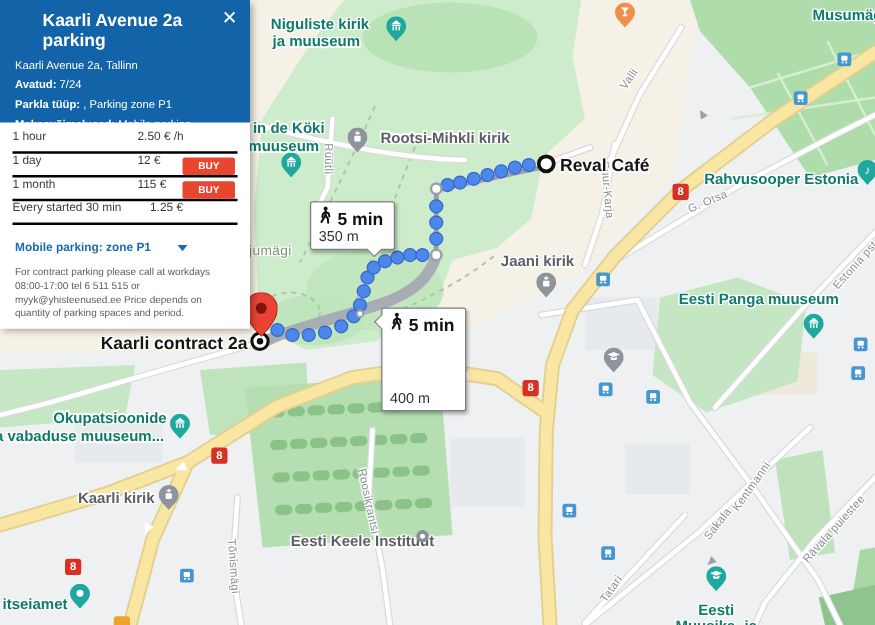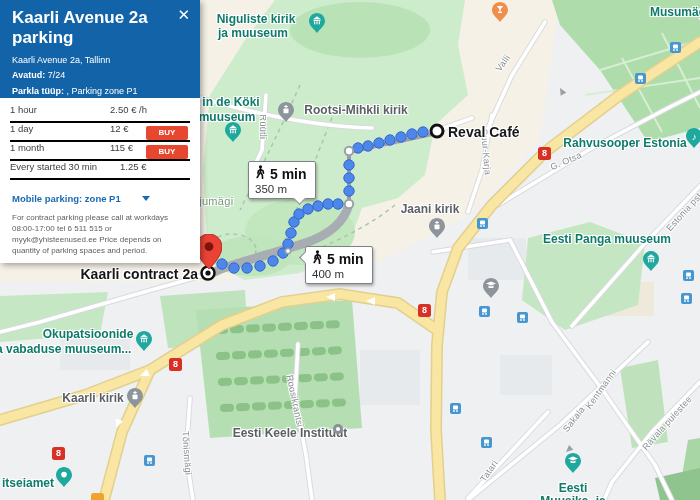--- a/index.html
+++ b/index.html
@@ -30,21 +30,21 @@
   .tt-time { font-size:14px; font-weight:700; color:#111; }
   .tt-dist { font-size:11.5px; color:#333; margin-left:16px; }
   .tt-tail { position:absolute; width:9px; height:9px; background:#fff; transform:rotate(45deg); }
   .tail-b { bottom:-5px; left:46px; border-right:1px solid #7e8287; border-bottom:1px solid #7e8287; }
   .tail-l { top:6px; left:-5px; border-left:1px solid #7e8287; border-bottom:1px solid #7e8287; }
 
   
   .panel { position:absolute; left:0; top:0; width:200px; height:263px; background:#fff; z-index:10;
            box-shadow:2px 2px 6px rgba(0,0,0,.35); }
   .phead { background:#1263a8; color:#fff; padding:8px 12px 8px 12px; height:98px; position:relative; }
-  .ptitle { font-size:17px; font-weight:700; padding-right:16px; }
+  .ptitle { font-size:14px; font-weight:700; padding-right:16px;margin-left:22px; }
   .pclose { position:absolute; right:10px; top:7px; color:#fff; font-size:15px; line-height:15px; cursor:pointer; }
   .pfield { font-size:9px; margin-top:5px; line-height:11px; }
   .pfield b { font-weight:700; }
   .paddr { font-size:9px; margin-top:7px; }
   .tariffs { padding:6px 0 0 0; }
   .trow { position:relative; height:19px; margin:0 10px; display:flex; align-items:flex-start;
           font-size:9.5px; color:#3a3d40; border-bottom:2px solid #000000; }
   .trow:first-child { border-top:none; }
   .tlabel { width:100px; }
   .tprice { width:46px; }
@@ -467,21 +467,21 @@
             <g stroke="#111" stroke-width="1.5" fill="none" stroke-linecap="round">
               <path d="M5 3.4 L5 6.8"></path>
               <path d="M5 4.2 L7.3 5.4 L7.8 7.6"></path>
               <path d="M5 4.4 L3 5.6 L2.6 8"></path>
               <path d="M5 6.8 L6.7 9.4 L6.9 12.4"></path>
               <path d="M5 6.8 L3.4 9.2 L1.9 11.6"></path>
             </g>
           </svg></span>
       <span class="tt-time">5 min</span>
     </div>
-    <div class="tt-dist" style="margin-left:0;">400 m</div>
+    <div class="tt-dist" style="margin-left:0;margin-top:44px;">400 m</div>
     <div class="tt-tail tail-l"></div>
   </div>
 
   <div class="panel">
     <div class="phead">
       <div class="ptitle">Kaarli Avenue 2a parking</div>
       <div class="pclose">✕</div>
       <div class="paddr">Kaarli Avenue 2a, Tallinn</div>
       <div class="pfield">
         <b>Avatud:</b>

